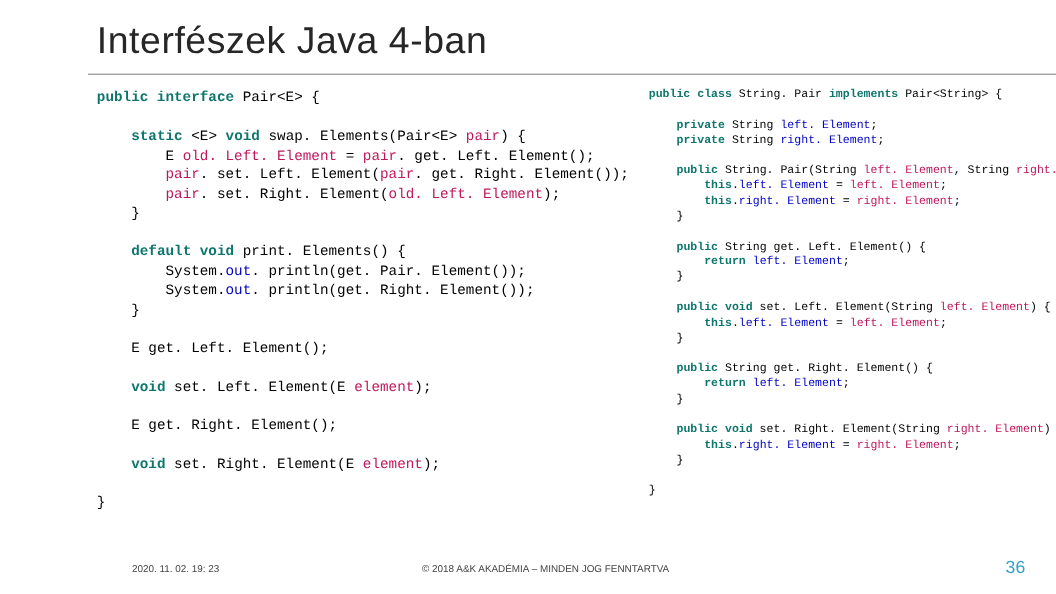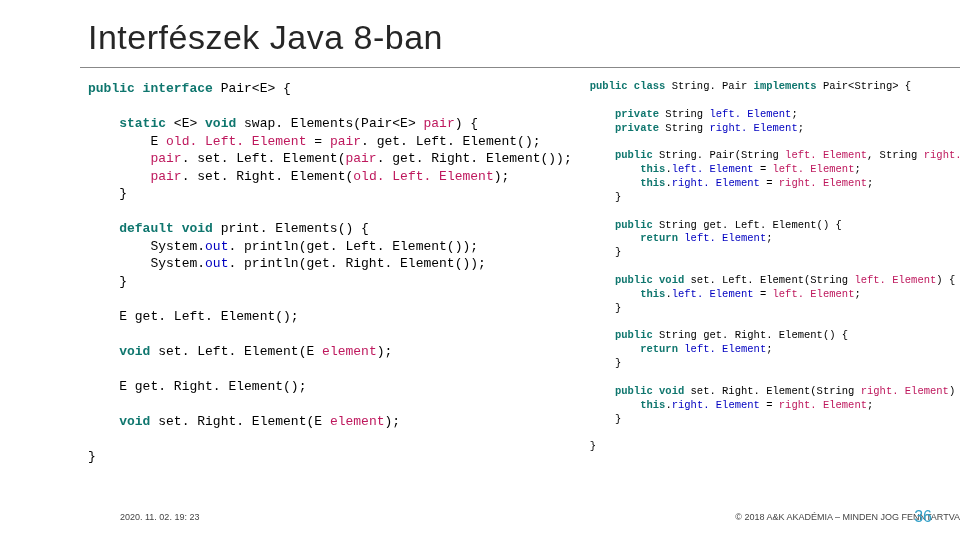--- a/index.html
+++ b/index.html
@@ -8,44 +8,44 @@
   .title { font-size: 34px; font-weight: 300; color: #262626; letter-spacing: 0.5px; }
   .rule { border: none; border-top: 1.5px solid #888; margin: 10px 0 12px -8px; width: 880px; }
   .cols { display: flex; gap: 18px; }
   .col-left { flex: 0 0 430px; }
   .col-right { flex: 1; }
   pre.code { font-family: Consolas, "Courier New", monospace; font-size: 13px; line-height: 1.35; white-space: pre; color: #000; }
   pre.code.small { font-size: 10.5px; line-height: 1.32; }
   .kw { color: #0f766e; font-weight: bold; }
   .fld { color: #0000c0; }
   .prm { color: #be185d; }
-  .footer { position: absolute; left: 0; right: 0; bottom: 14px; display: flex; align-items: center; justify-content: flex-end; height: 18px; }
+  .footer { position: absolute; left: 0; right: 0; bottom: 14px; display: flex; align-items: center; justify-content: center; height: 18px; }
   .ts { position: absolute; left: 120px; font-size: 9px; color: #444; }
   .cpy { font-size: 9px; color: #444; margin-left: 32px; }
   .pg { position: absolute; right: 28px; font-size: 16px; color: #33a0c8; }
 </style>
 </head>
 <body>
 
 <div class="slide">
-  <h1 class="title">Interfészek Java 8-ban</h1>
+  <h1 class="title">Interfészek Java 4-ban</h1>
   <hr class="rule">
 
   <div class="cols">
     <div class="col-left">
 <pre class="code"><span class="kw">public interface</span><span> Pair&lt;E&gt; {</span>
 
     <span class="kw">static</span><span> &lt;E&gt; </span><span class="kw">void</span><span> swap. Elements(Pair&lt;E&gt; </span><span class="prm">pair</span><span>) {</span>
         <span>E </span><span class="prm">old. Left. Element</span><span> = </span><span class="prm">pair</span><span>. get. Left. Element();</span>
         <span class="prm">pair</span><span>. set. Left. Element(</span><span class="prm">pair</span><span>. get. Right. Element());</span>
         <span class="prm">pair</span><span>. set. Right. Element(</span><span class="prm">old. Left. Element</span><span>);</span>
     <span>}</span>
 
     <span class="kw">default void</span><span> print. Elements() {</span>
-        <span>System.</span><span class="fld">out</span><span>. println(get. Left. Element());</span>
+        <span>System.</span><span class="fld">out</span><span>. println(get. Pair. Element());</span>
         <span>System.</span><span class="fld">out</span><span>. println(get. Right. Element());</span>
     <span>}</span>
 
     <span>E get. Left. Element();</span>
 
     <span class="kw">void</span><span> set. Left. Element(E </span><span class="prm">element</span><span>);</span>
 
     <span>E get. Right. Element();</span>
 
     <span class="kw">void</span><span> set. Right. Element(E </span><span class="prm">element</span><span>);</span>

